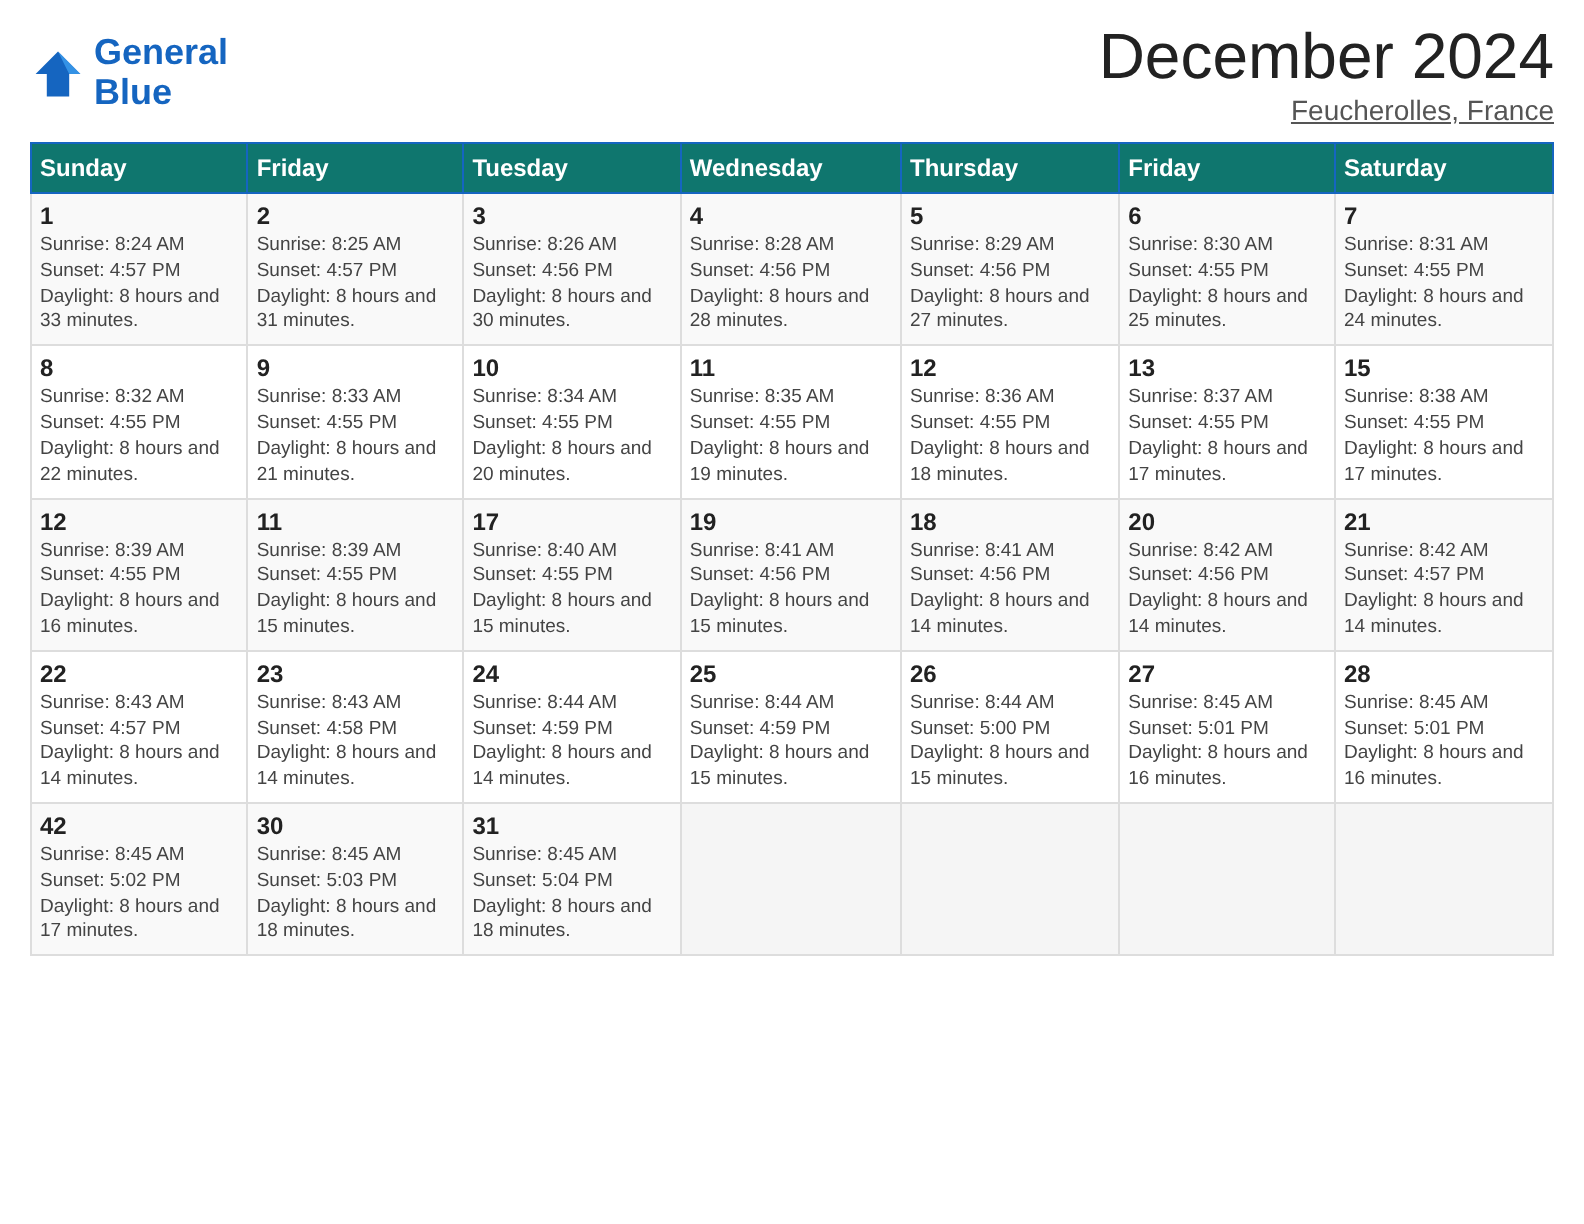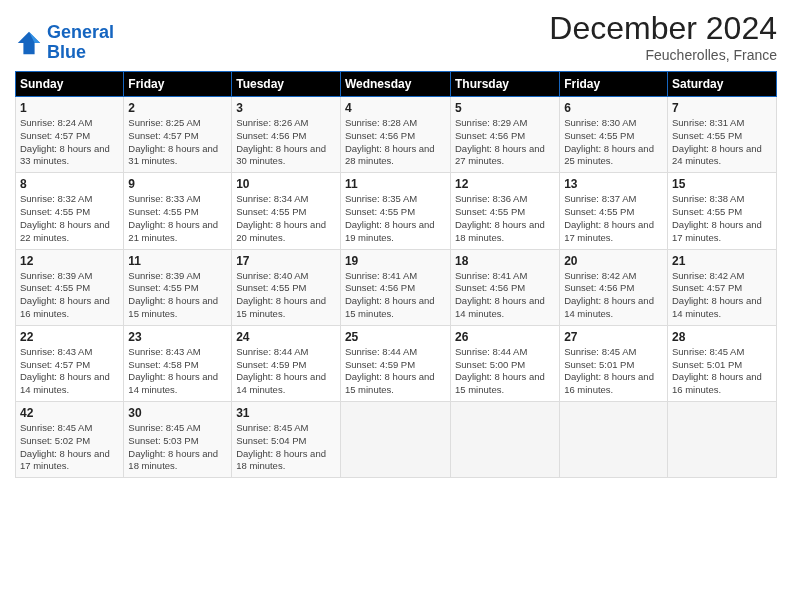--- a/index.html
+++ b/index.html
@@ -12,21 +12,21 @@
     }
     .page {
       width: 792px;
       height: 612px;
       padding: 10px 15px;
       background: #fff;
     }
     .header {
       display: flex;
       justify-content: space-between;
-      align-items: flex-end;
+      align-items: center;
       margin-bottom: 8px;
     }
     .logo {
       display: flex;
       align-items: center;
       gap: 4px;
     }
     .logo-text {
       font-size: 18px;
       font-weight: bold;
@@ -44,28 +44,29 @@
       text-align: right;
     }
     .main-title {
       font-size: 32px;
       font-weight: normal;
       color: #222;
     }
     .subtitle {
       font-size: 14px;
       color: #555;
+      text-decoration: underline;
     }
     .calendar {
       width: 100%;
       border-collapse: collapse;
       font-size: 10px;
     }
     .calendar thead tr {
-      background: #000000;
+      background: #0f766e;
       color: #fff;
     }
     .calendar thead th {
       padding: 5px 4px;
       font-size: 12px;
       font-weight: bold;
       text-align: left;
       border: 1px solid #1565c0;
     }
     .calendar tbody tr {

